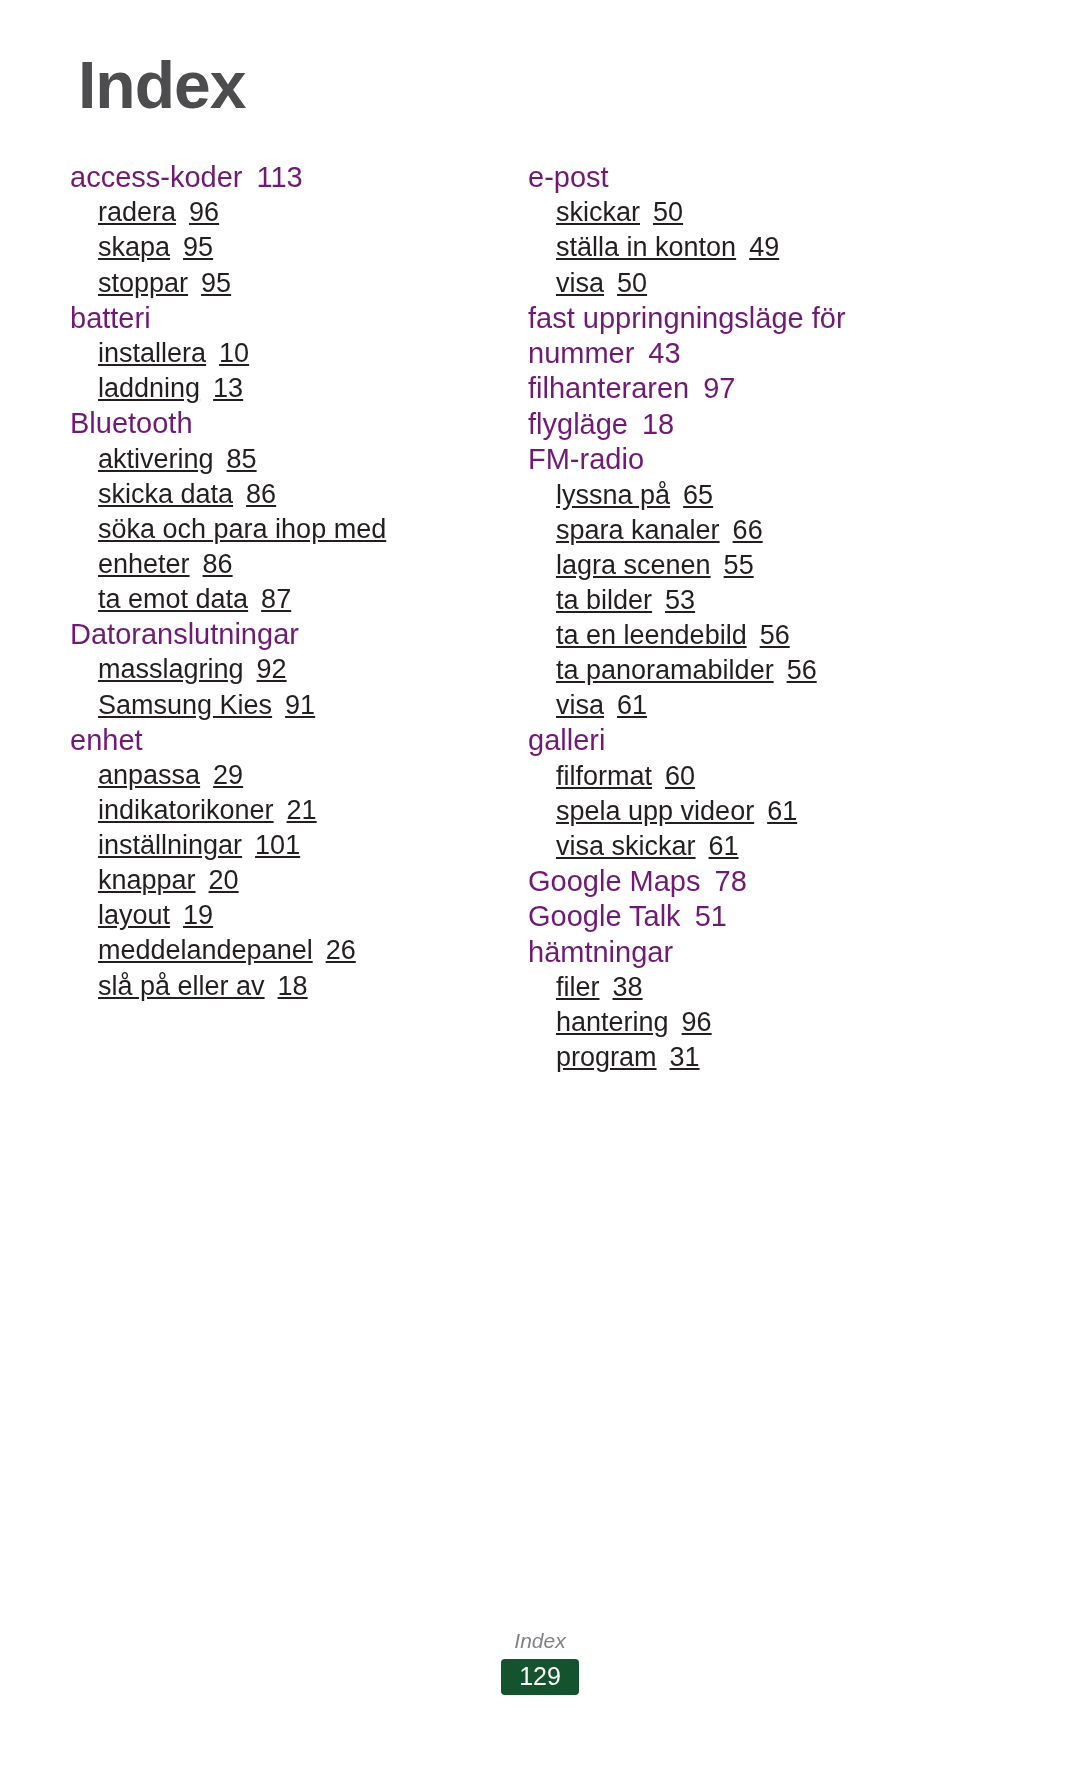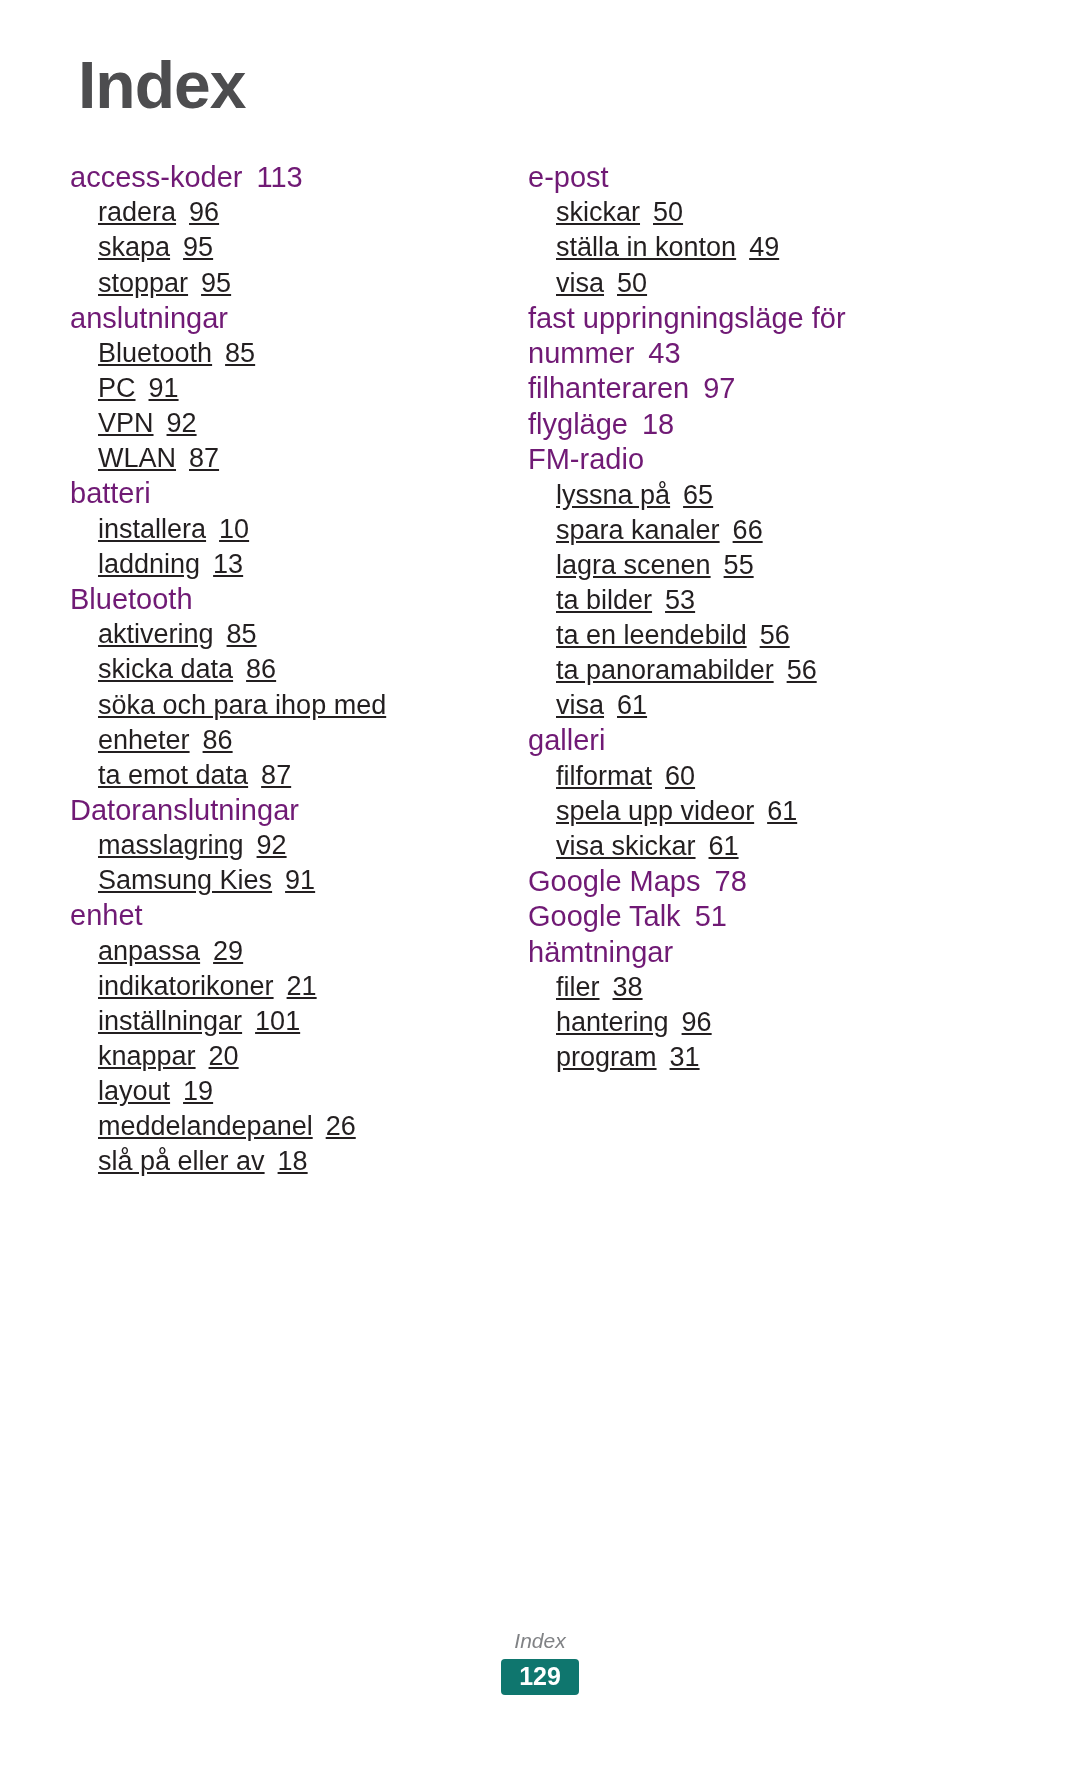--- a/index.html
+++ b/index.html
@@ -100,24 +100,24 @@
     font-size: 21px;
     color: #808285;
     line-height: 1;
   }
 
   .footer-badge {
     display: inline-block;
     margin-top: 8px;
     min-width: 56px;
     padding: 4px 11px 6px;
-    background: #0f766e;
+    background: #14532d;
     color: #ffffff;
     font-size: 25px;
-    font-weight: bold;
+    font-weight: normal;
     border-radius: 4px;
     line-height: 1.05;
   }
 </style>
 </head>
 <body>
 
 <div class="page">
 
   <div class="page-title">Index</div>
@@ -125,29 +125,20 @@
   <div class="columns">
     <div class="column">
         <div class="entry">
           <div class="entry-main"><span>access-koder</span><span class="num">113</span></div>
         </div>
         <div class="entry">
           <ul class="sub-list">
             <li class="sub-item"><span>radera</span><span class="num">96</span></li>
             <li class="sub-item"><span>skapa</span><span class="num">95</span></li>
             <li class="sub-item"><span>stoppar</span><span class="num">95</span></li>
-          </ul>
-        </div>
-        <div class="entry">
-          <div class="entry-main"><span>anslutningar</span></div>
-          <ul class="sub-list">
-            <li class="sub-item"><span>Bluetooth</span><span class="num">85</span></li>
-            <li class="sub-item"><span>PC</span><span class="num">91</span></li>
-            <li class="sub-item"><span>VPN</span><span class="num">92</span></li>
-            <li class="sub-item"><span>WLAN</span><span class="num">87</span></li>
           </ul>
         </div>
         <div class="entry">
           <div class="entry-main"><span>batteri</span></div>
           <ul class="sub-list">
             <li class="sub-item"><span>installera</span><span class="num">10</span></li>
             <li class="sub-item"><span>laddning</span><span class="num">13</span></li>
           </ul>
         </div>
         <div class="entry">

